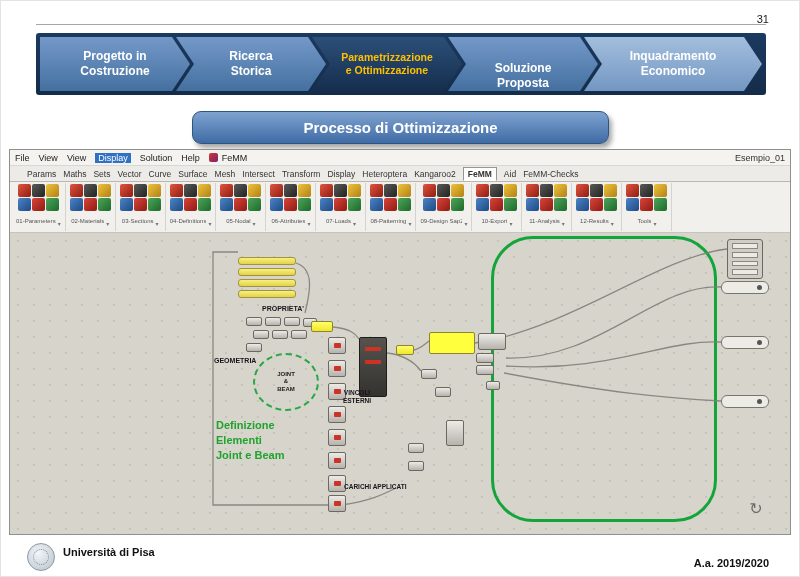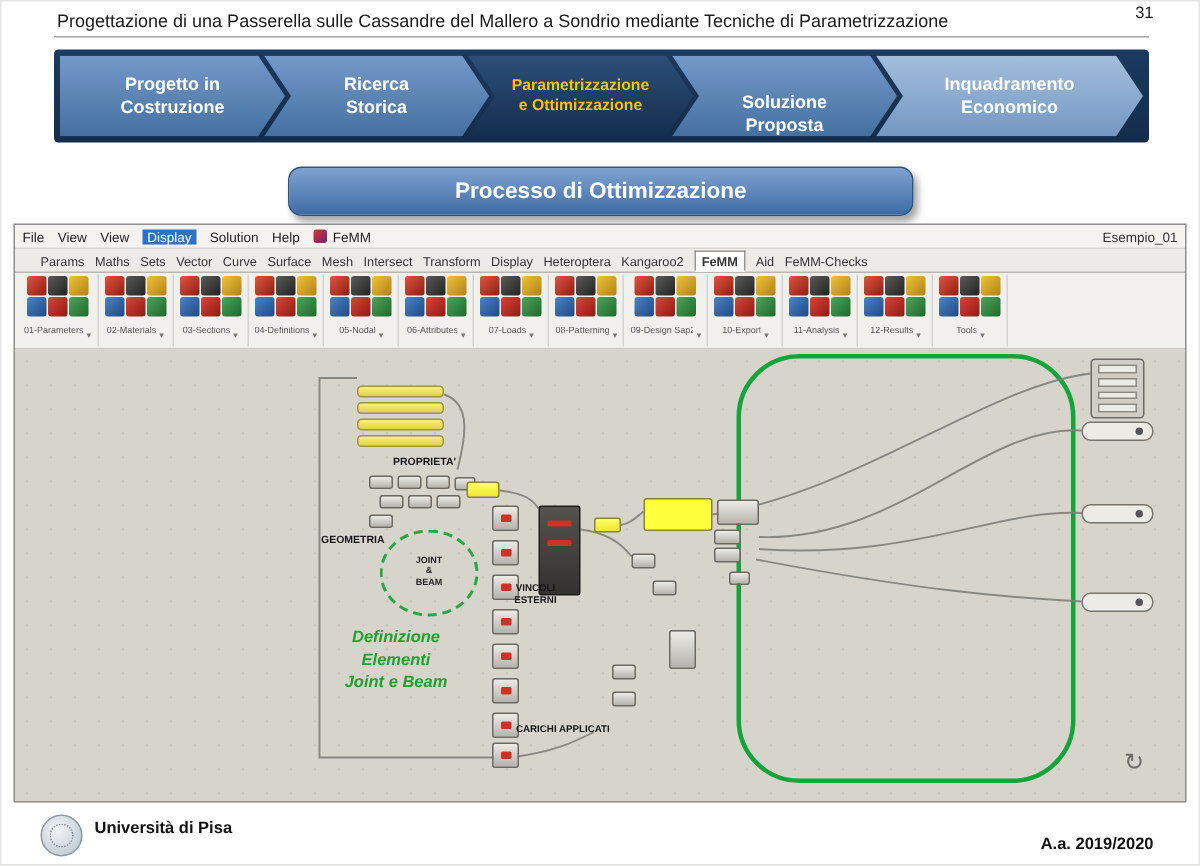--- a/index.html
+++ b/index.html
@@ -1,21 +1,21 @@
 <!DOCTYPE html>
 <html><head>
 <meta charset="utf-8">
 <style>
   html,body{margin:0;padding:0;background:#fff;}
   .slide{position:relative;width:800px;height:577px;background:#fff;
          font-family:"Liberation Sans",sans-serif;overflow:hidden;border:1px solid #e3e3e3;box-sizing:border-box;}
 
   
   .title{position:absolute;left:37px;top:6px;width:706px;font-size:12px;color:#1a1a1a;}
-  .pagenum{position:absolute;right:30px;top:2px;font-size:11px;color:#1a1a1a;margin-left:31px;}
+  .pagenum{position:absolute;right:30px;top:12px;font-size:11px;color:#1a1a1a;margin-left:31px;}
   .rule{position:absolute;left:35px;top:23px;width:730px;height:1px;background:#a6a6a6;}
 
   
   .band{position:absolute;left:35px;top:32px;width:730px;height:62px;
         background:linear-gradient(180deg,#1b3a60,#142c4a);border-radius:3px;}
   .step{position:absolute;top:4px;height:54px;display:flex;align-items:center;justify-content:center;
         text-align:center;color:#fff;font-weight:bold;font-size:12px;line-height:1.25;
         clip-path:polygon(0 0,calc(100% - 18px) 0,100% 50%,calc(100% - 18px) 100%,0 100%,18px 50%);}
   .step span{white-space:pre-line;padding:0 20px;}
   .s0{left:4px;width:150px;background:linear-gradient(180deg,#7499c9,#44709f);
@@ -91,22 +91,22 @@
   .rdot{display:block;width:7px;height:5px;background:#cc3226;margin:5px auto 0;border-radius:1px;}
   .rbar{display:block;width:16px;height:4px;background:#cc3226;margin:9px auto 0;border-radius:1px;}
   .lab{position:absolute;font-weight:bold;color:#15151a;white-space:pre-line;z-index:3;}
   .lab--s{font-size:7px;}
   .lab--xs{font-size:6.5px;line-height:1.2;}
   .ellipse{position:absolute;border:2px dashed #27a844;border-radius:50%;display:flex;align-items:center;
            justify-content:center;text-align:center;box-sizing:border-box;z-index:2;}
   .ellipse .lab-in{font-size:6px;font-weight:bold;line-height:1.25;color:#222;white-space:pre-line;}
   .bigtext{position:absolute;font-size:30px;font-weight:bold;letter-spacing:7px;line-height:1.07;
            color:#0b0b0b;white-space:pre-line;z-index:3;}
-  .annot{position:absolute;font-size:11px;font-weight:bold;font-style:italic;color:#1ea32c;line-height:1.35;
-         white-space:pre-line;text-align:center;z-index:3;}
+  .annot{position:absolute;font-size:11px;font-weight:bold;color:#1ea32c;line-height:1.35;
+         white-space:pre-line;text-align:left;z-index:3;}
   .rpanel{position:absolute;width:36px;height:40px;background:#cfcdc6;border:1px solid #6b6962;border-radius:3px;
           padding:3px 4px;box-sizing:border-box;display:flex;flex-direction:column;gap:3px;}
   .rpanel i{display:block;height:5px;background:#eceae4;border:1px solid #8a887f;}
   .rslider{position:absolute;width:48px;height:13px;background:#edebe5;border:1px solid #77756c;border-radius:6px;
            box-sizing:border-box;}
   .rslider::after{content:"";position:absolute;right:6px;top:3px;width:5px;height:5px;border-radius:50%;background:#555;}
   .compass{position:absolute;left:736px;top:266px;width:20px;height:20px;color:#6e6e66;font-size:16px;
            line-height:20px;text-align:center;z-index:3;}
   .compass::after{content:"↻";}
 
@@ -116,21 +116,20 @@
   .flogo::after{content:"";position:absolute;inset:5px;border:1px dotted #7d8a97;border-radius:50%;}
   .funi{position:absolute;left:62px;top:545px;font-size:11px;font-weight:bold;color:#111;}
   .fcourse{position:absolute;left:62px;top:559px;font-size:10px;color:#111;}
   .fyear{position:absolute;right:30px;top:556px;font-size:11px;font-weight:bold;color:#111;}
 </style>
 </head>
 <body>
 
 <div class="slide">
 
-  <div class="title">Progettazione di una Passerella sulle Cassandre del Mallero a Sondrio mediante Tecniche di Parametrizzazione</div>
   <div class="pagenum">31</div>
   <div class="rule"></div>
 
   <div class="band">
     <div class="step s1">
         <span>Ricerca
 Storica</span>
       </div>
     <div class="step s0">
         <span>Progetto in

